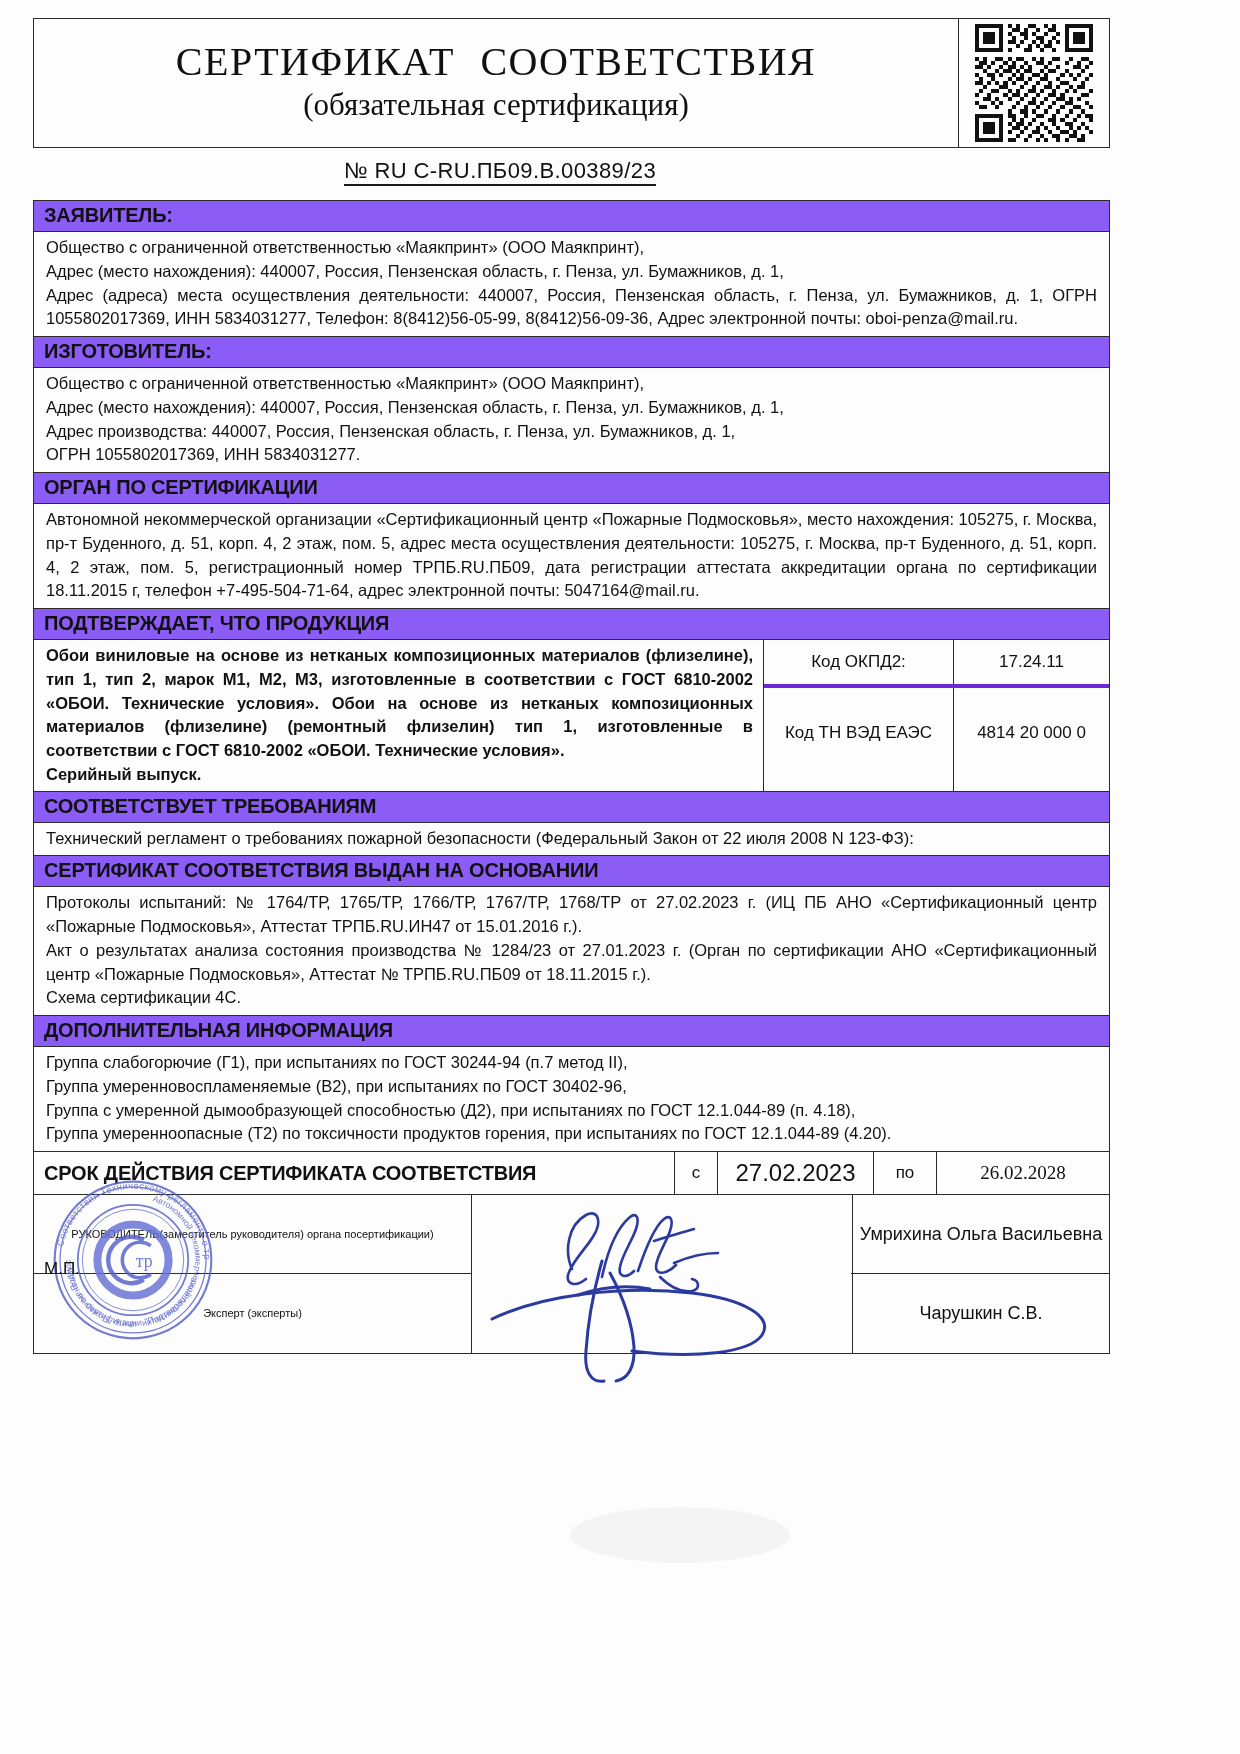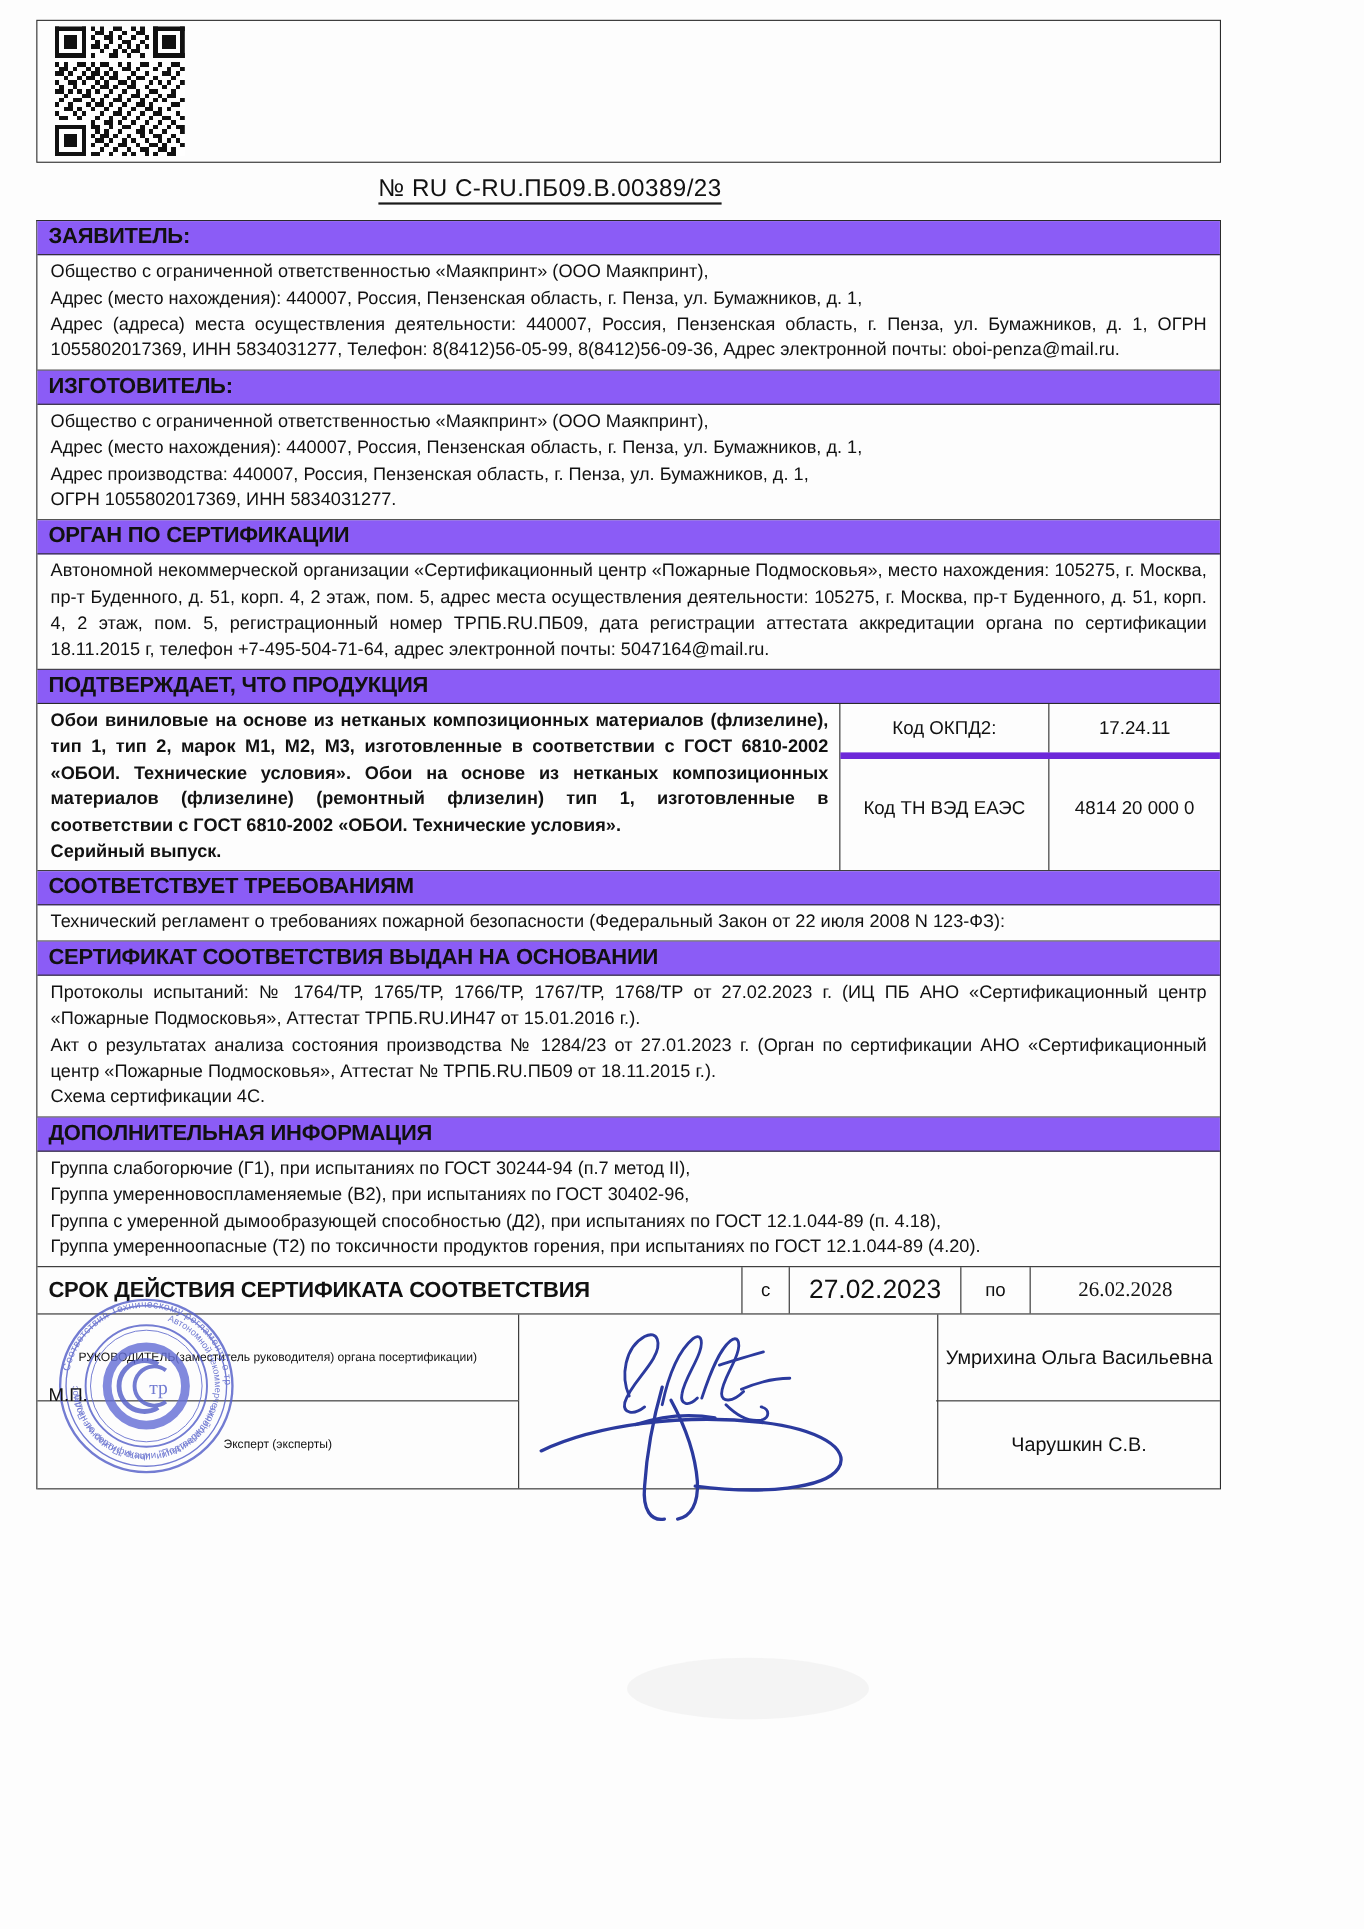--- a/index.html
+++ b/index.html
@@ -129,21 +129,21 @@
   .prod-text p { margin: 0; font-weight: bold; }
   .codes {
     flex: 0 0 345px;
     display: flex;
     flex-direction: column;
   }
   .code-row {
     display: flex;
     flex: 1 1 auto;
   }
-  .code-row.first { border-bottom: 6px solid #6d28d9; flex: 0 0 44px; }
+  .code-row.first { border-bottom: 4px solid #6d28d9; flex: 0 0 44px; }
   .code-label {
     flex: 1 1 auto;
     display: flex;
     align-items: center;
     justify-content: center;
     font-size: 17px;
     border-right: 1px solid #2b2b2b;
     padding: 0 6px;
     text-align: center;
   }
@@ -300,20 +300,24 @@
     height: 110px;
     opacity: 0.12;
   }
 </style>
 </head>
 <body>
 
 <div class="page">
 
   <div class="header-box">
+    <div class="header-titles">
+      <div class="title-main">СЕРТИФИКАТ СООТВЕТСТВИЯ</div>
+      <div class="title-sub">(обязательная сертификация)</div>
+    </div>
     <div class="qr-cell">
       <svg class="qr" viewBox="0 0 29 29" shape-rendering="crispEdges">
         <rect width="29" height="29" fill="#ffffff"></rect>
         <g fill="#111111">
           <rect x="0" y="0" width="7" height="1"></rect>
             <rect x="0" y="6" width="7" height="1"></rect>
           <rect x="0" y="0" width="1" height="7"></rect>
             <rect x="6" y="0" width="1" height="7"></rect>
           <rect x="2" y="2" width="3" height="3"></rect>
           <rect x="22" y="0" width="7" height="1"></rect>

